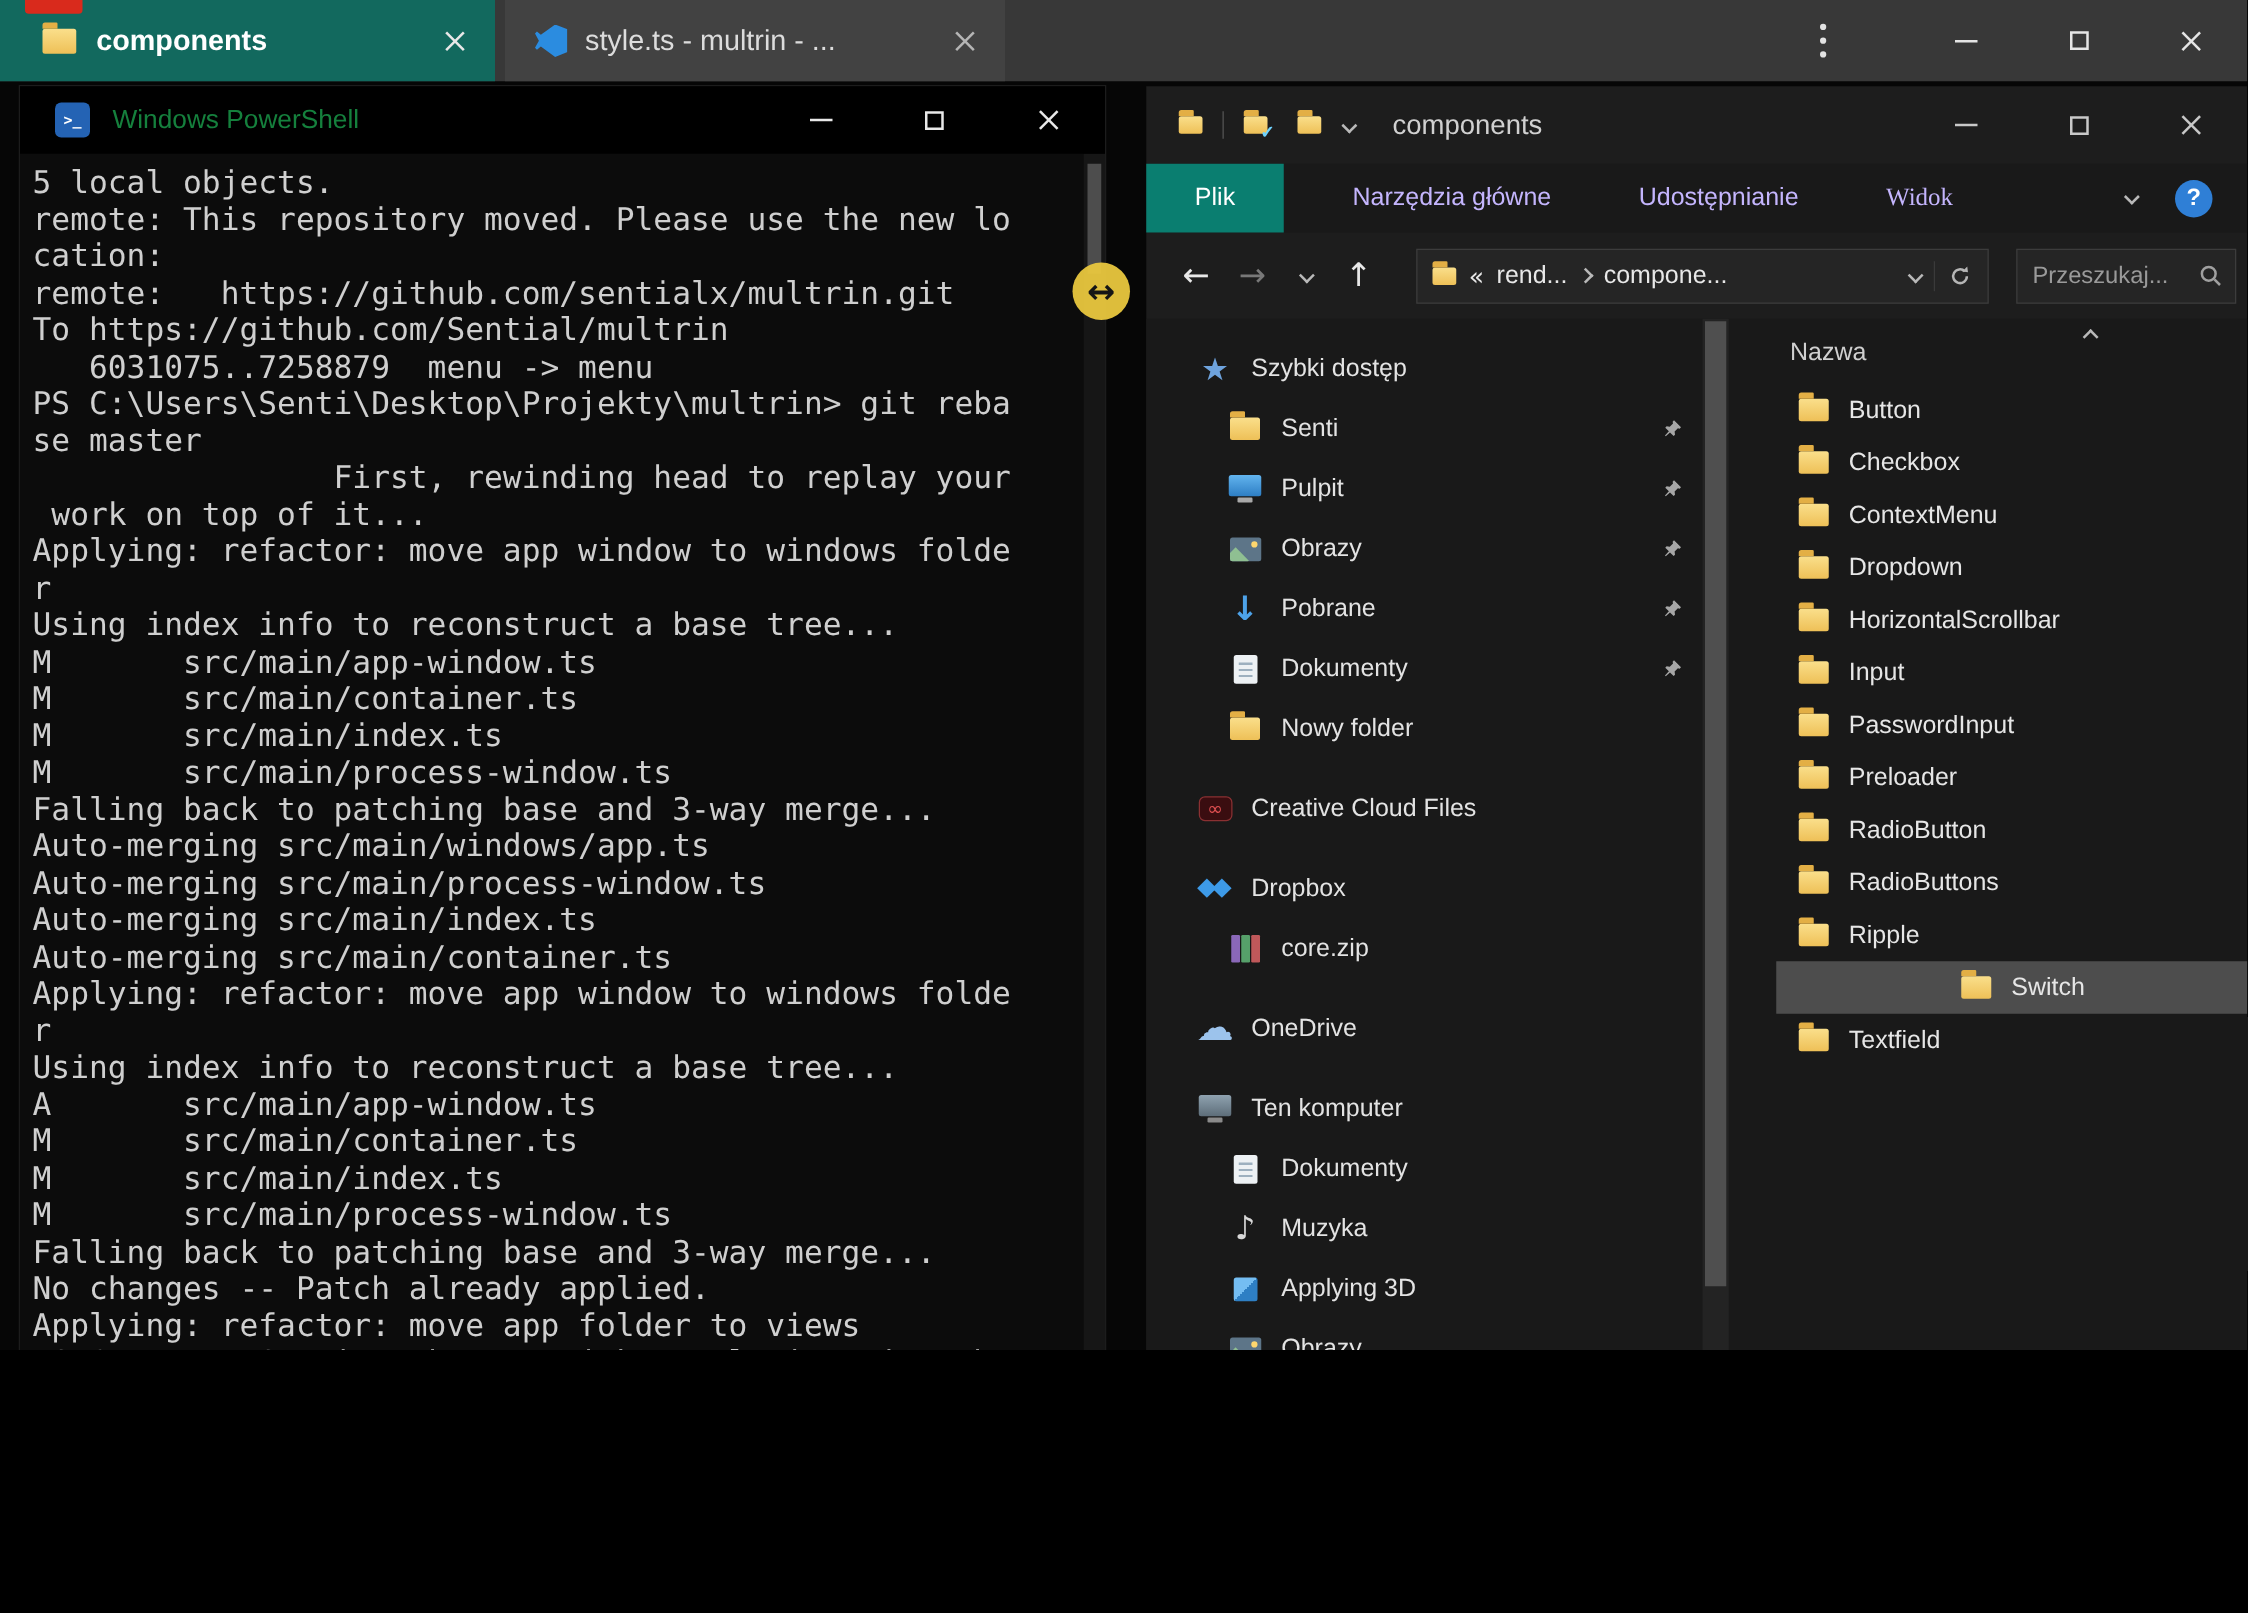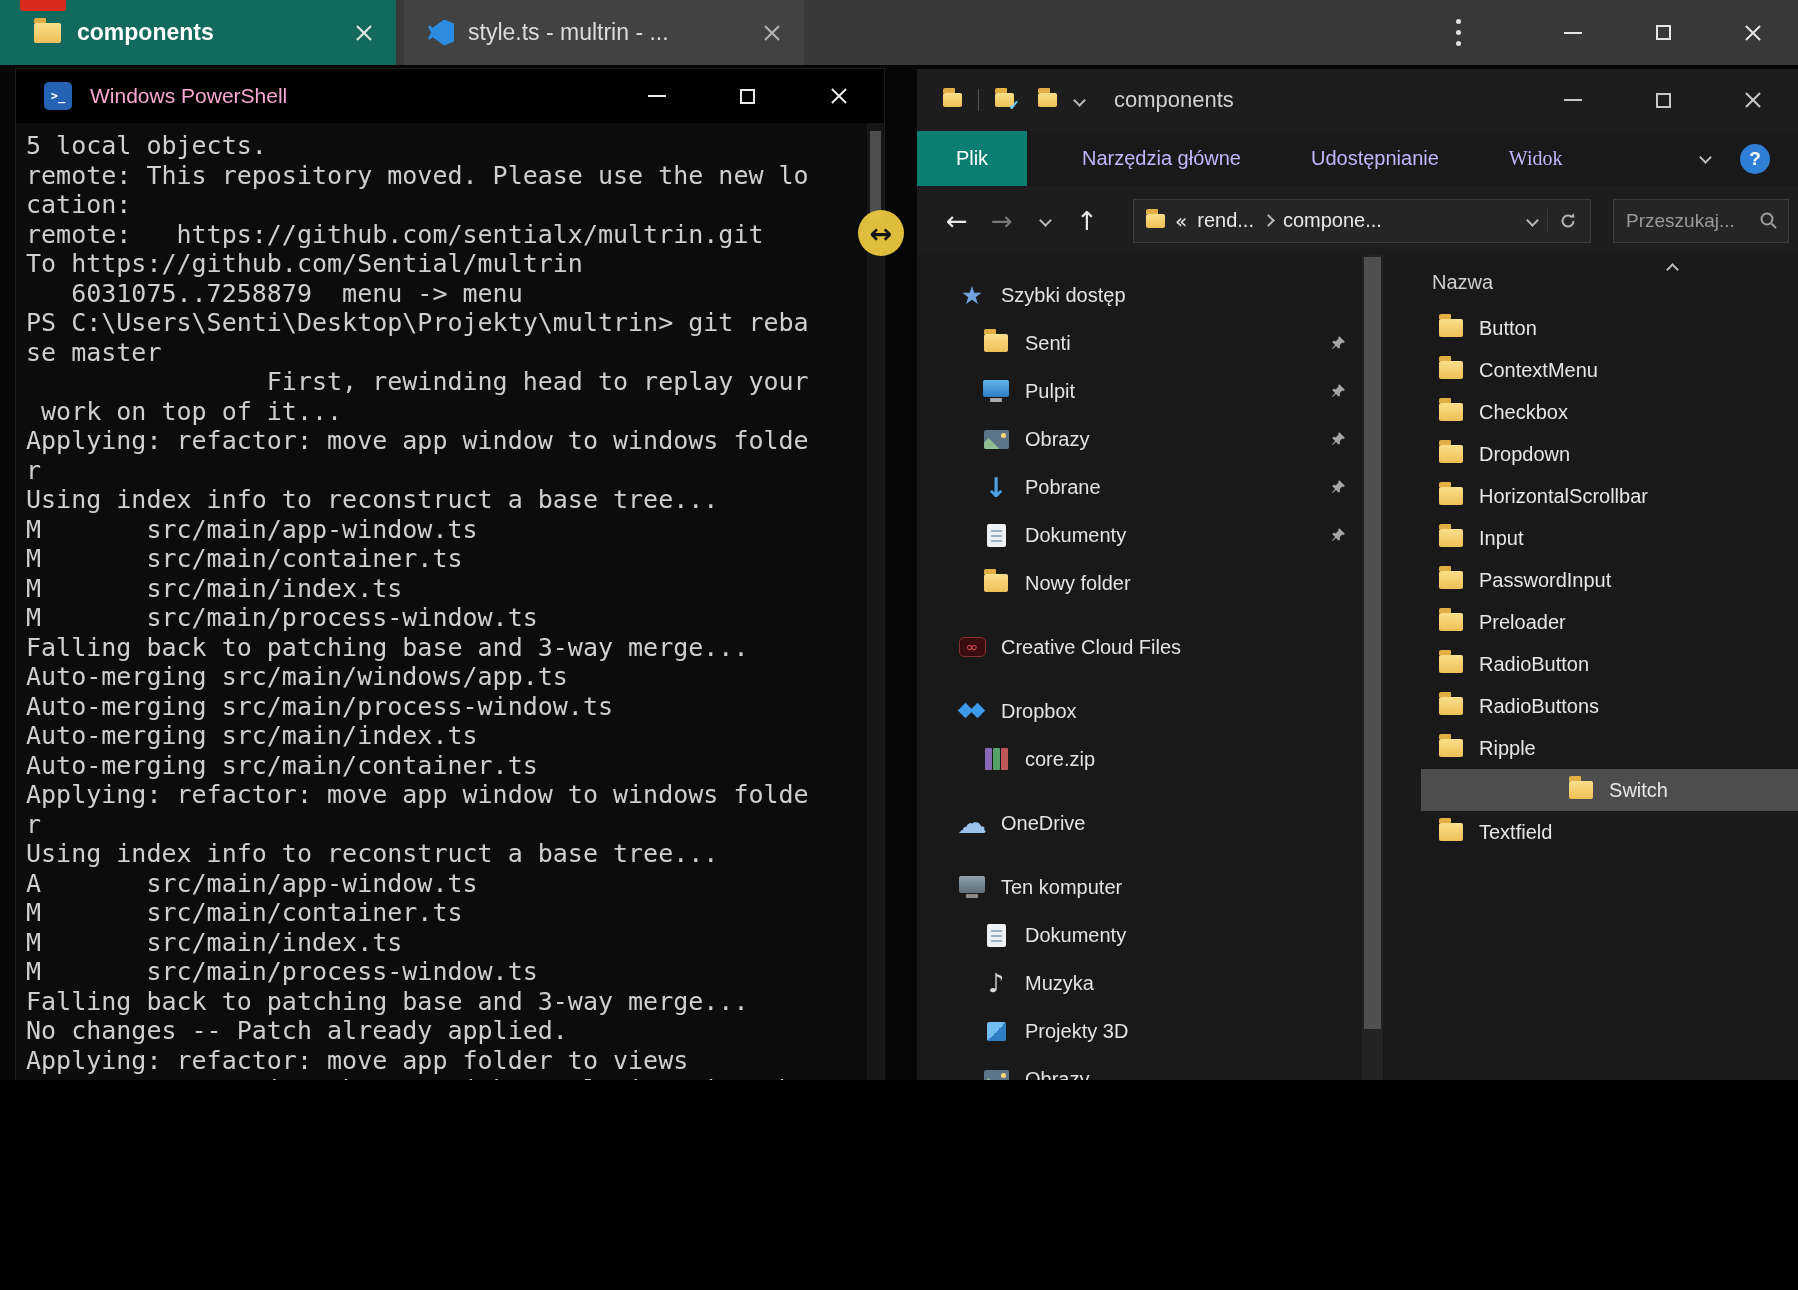--- a/index.html
+++ b/index.html
@@ -70,21 +70,21 @@
   .winctl{position:absolute;right:0;top:0;height:65px;display:flex;align-items:center;}
   .kebab{width:60px;height:65px;margin-right:40px;display:flex;flex-direction:column;align-items:center;justify-content:center;}
   .kebab i{width:5px;height:5px;border-radius:50%;background:#e3e3e3;margin:3px 0;}
   .wbtn{width:90px;height:65px;display:flex;align-items:center;justify-content:center;color:#e5e5e5;}
 
   
   .ps-win{position:absolute;left:16px;top:69px;width:868px;height:1221px;background:#0c0c0c;box-shadow:0 0 0 1px #1c1c1c;}
   .ps-head{height:54px;background:#000;display:flex;align-items:center;padding-left:28px;gap:18px;}
   .ps-icn{width:28px;height:28px;border-radius:5px;background:#2463b4;color:#fff;
           font:bold 12px/1 "DejaVu Sans Mono",monospace;display:flex;align-items:center;justify-content:center;}
-  .ps-title{font-size:21px;color:#f9a8d4;}
+  .ps-title{font-size:21px;color:#15803d;}
   .ps-btns{margin-left:auto;display:flex;height:100%;}
   .ps-btn{width:91px;height:100%;display:flex;align-items:center;justify-content:center;color:#e8e8e8;}
   .term{position:relative;height:calc(100% - 54px);padding:8px 26px 0 10px;
         font:25px/29.5px "DejaVu Sans Mono",monospace;color:#cfcfcf;overflow:hidden;}
   .term pre{font:inherit;margin:0;white-space:pre;}
   .term-last{white-space:pre;}
   .blink{display:inline-block;width:15px;height:9px;background:#cfcfcf;margin-left:3px;}
   .ps-scroll{position:absolute;right:0;top:0;bottom:0;width:17px;background:#161616;}
   .ps-thumb{position:absolute;left:3px;top:8px;width:11px;height:88px;background:#4d4d4d;}
 
@@ -385,21 +385,21 @@
           <span class="slabel">Dokumenty</span>
         </div>
         <div class="srow lvl1">
           <span class="sic g g-note">♪</span>
           <span class="slabel">Muzyka</span>
         </div>
         <div class="srow lvl1">
           <span class="sic">
               <span class="ic-cube"></span>
             </span>
-          <span class="slabel">Projekty 3D</span>
+          <span class="slabel">Applying 3D</span>
         </div>
         <div class="srow lvl1">
           <span class="sic">
               <span class="ic-pic"></span>
             </span>
           <span class="slabel">Obrazy</span>
         </div>
         <div class="srow lvl1">
           <span class="sic g g-dl">↓</span>
           <span class="slabel">Pobrane</span>
@@ -432,28 +432,28 @@
         <div class="fl-head">
           <span class="cv cv-u fl-sort"></span>
           <span class="fl-title">Nazwa</span>
         </div>
         <div class="frow">
             <span class="ic-folder sm"></span>
             <span class="flabel">Button</span>
           </div>
         <div class="frow">
             <span class="ic-folder sm"></span>
+            <span class="flabel">Checkbox</span>
+          </div>
+        <div class="frow">
+            <span class="ic-folder sm"></span>
             <span class="flabel">ContextMenu</span>
           </div>
         <div class="frow">
             <span class="ic-folder sm"></span>
-            <span class="flabel">Checkbox</span>
-          </div>
-        <div class="frow">
-            <span class="ic-folder sm"></span>
             <span class="flabel">Dropdown</span>
           </div>
         <div class="frow">
             <span class="ic-folder sm"></span>
             <span class="flabel">HorizontalScrollbar</span>
           </div>
         <div class="frow">
             <span class="ic-folder sm"></span>
             <span class="flabel">Input</span>
           </div>

